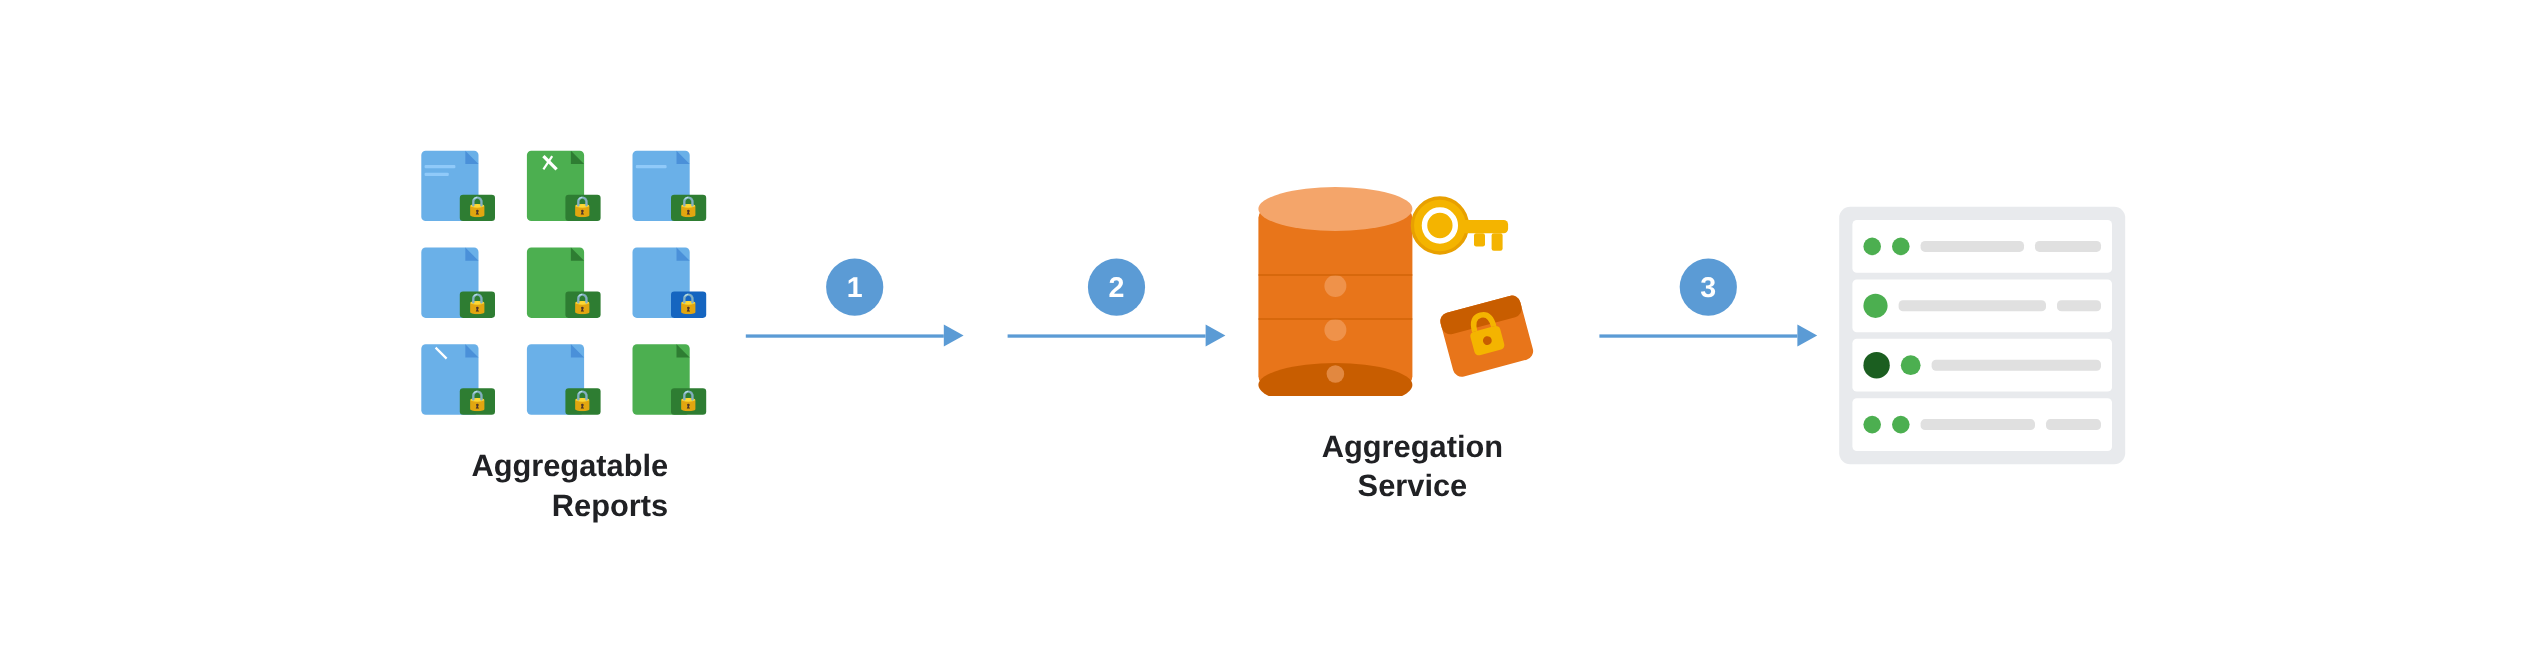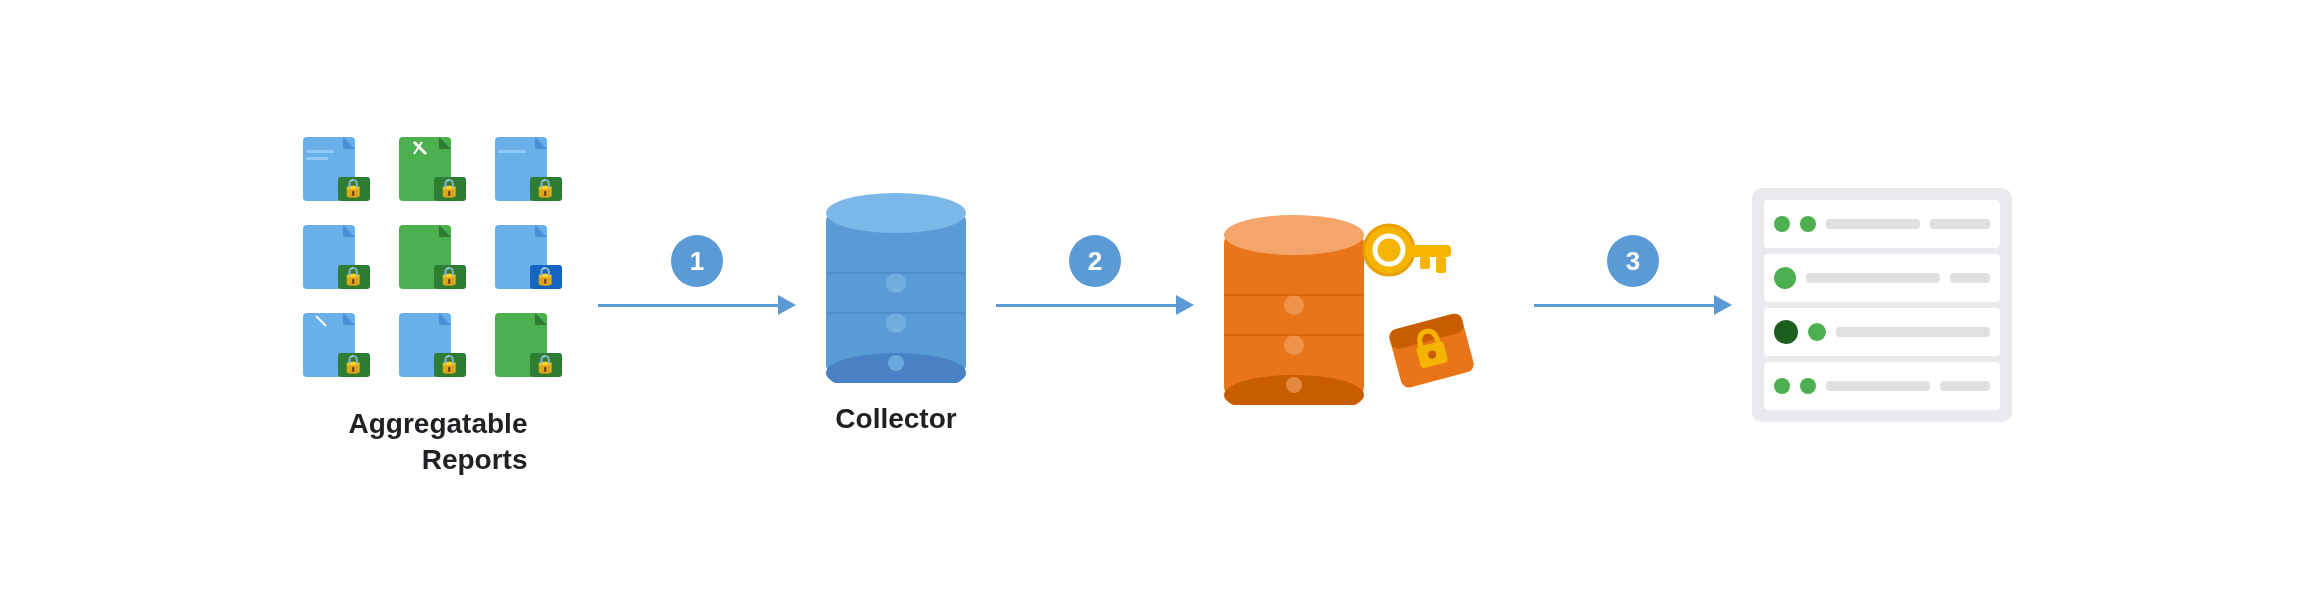--- a/index.html
+++ b/index.html
@@ -170,38 +170,20 @@
   </div>
 
   <div class="arrow-section">
     <div class="step-circle">1</div>
     <div class="arrow-line">
       <div class="line" style="width:180px;"></div>
       <div class="arrowhead"></div>
     </div>
   </div>
 
-  <div class="component">
-    <svg width="160" height="210" viewBox="0 0 160 210">
-
-      <rect x="10" y="40" width="140" height="160" rx="8" fill="#5B9BD5"></rect>
-
-      <ellipse cx="80" cy="200" rx="70" ry="20" fill="#4A80C4"></ellipse>
-
-      <ellipse cx="80" cy="40" rx="70" ry="20" fill="#7BB8E8"></ellipse>
-
-      <circle cx="80" cy="110" r="10" fill="#7BB8E8" opacity="0.7"></circle>
-      <circle cx="80" cy="150" r="10" fill="#7BB8E8" opacity="0.7"></circle>
-      <circle cx="80" cy="190" r="8" fill="#7BB8E8" opacity="0.7"></circle>
-
-      <line x1="10" y1="100" x2="150" y2="100" stroke="#4A80C4" stroke-width="2" opacity="0.5"></line>
-      <line x1="10" y1="140" x2="150" y2="140" stroke="#4A80C4" stroke-width="2" opacity="0.5"></line>
-    </svg>
-    <div class="component-label">Collector</div>
-  </div>
 
   <div class="arrow-section">
     <div class="step-circle">2</div>
     <div class="arrow-line">
       <div class="line" style="width:180px;"></div>
       <div class="arrowhead"></div>
     </div>
   </div>
 
   <div class="component">
@@ -229,20 +211,22 @@
       <svg width="90" height="90" viewBox="0 0 90 90" style="position:absolute; left:175px; top:110px; transform: rotate(-15deg);">
         <rect x="5" y="15" width="75" height="60" rx="8" fill="#E8751A"></rect>
         <rect x="5" y="15" width="75" height="20" rx="8" fill="#C85D00"></rect>
 
         <rect x="28" y="38" width="28" height="22" rx="4" fill="#F4B400"></rect>
 
         <path d="M33 38 Q33 25 42 25 Q51 25 51 38" stroke="#F4B400" stroke-width="5" fill="none"></path>
         <circle cx="42" cy="49" r="4" fill="#C85D00"></circle>
       </svg>
     </div>
+    <div class="component-label" style="white-space: pre-line;">Aggregation
+Service</div>
   </div>
 
   <div class="arrow-section">
     <div class="step-circle">3</div>
     <div class="arrow-line">
       <div class="line" style="width:180px;"></div>
       <div class="arrowhead"></div>
     </div>
   </div>
 

